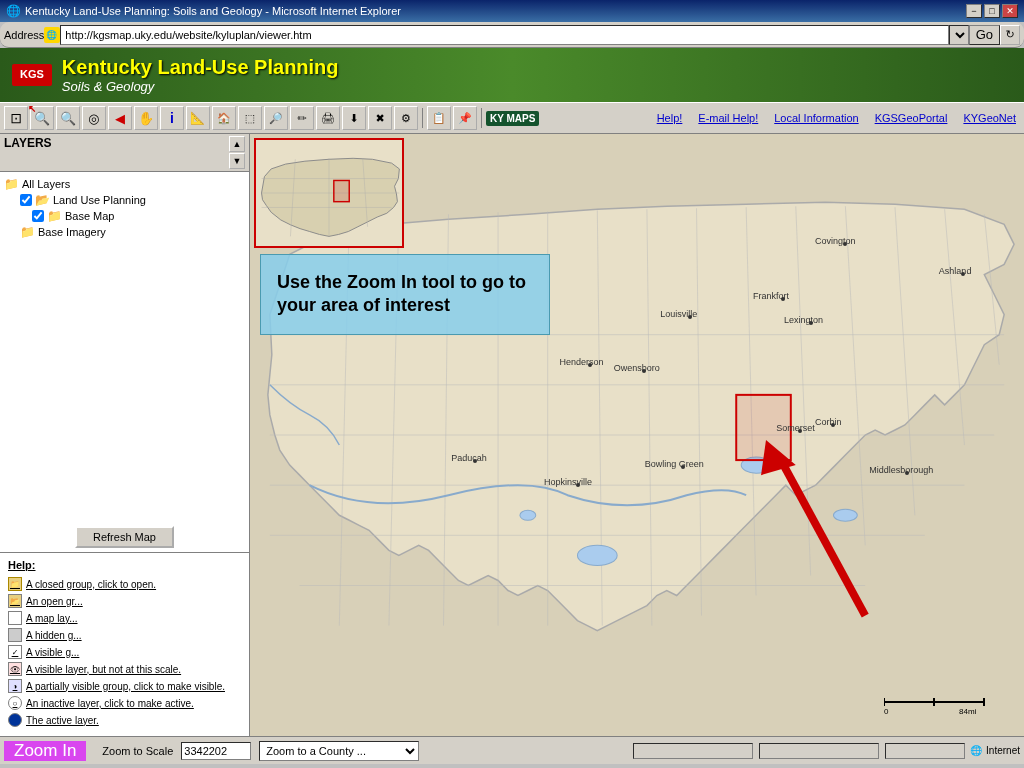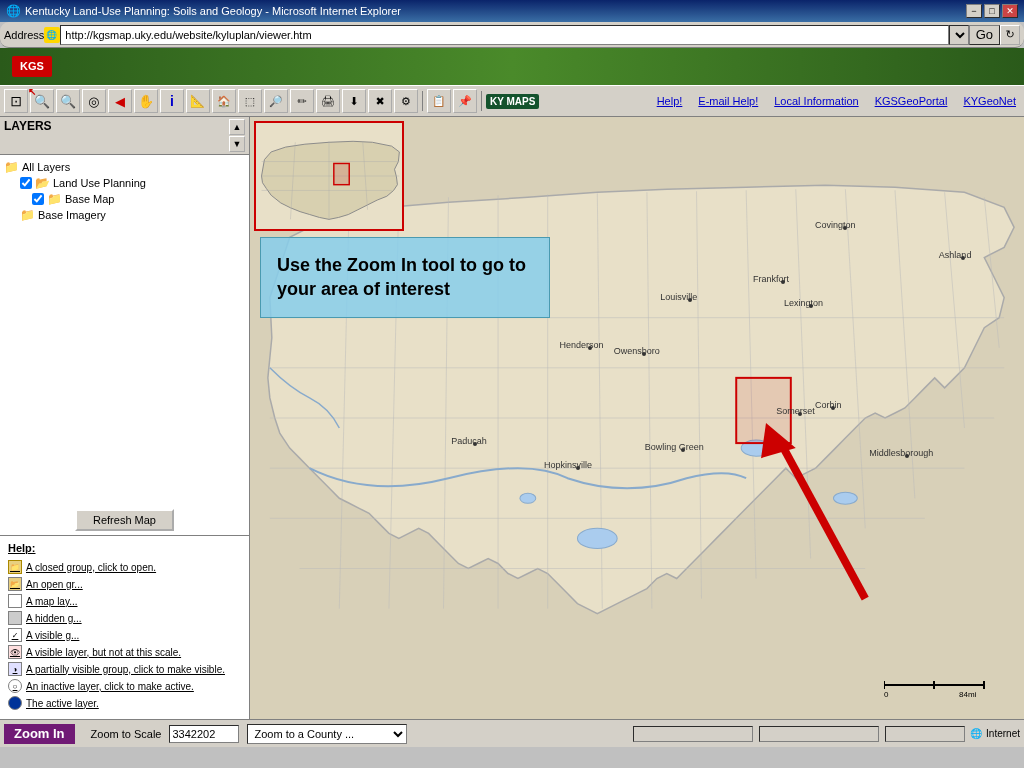--- a/index.html
+++ b/index.html
@@ -235,24 +235,24 @@
     .status-bar {
       background: #d4d0c8;
       border-top: 1px solid #808080;
       height: 28px;
       display: flex;
       align-items: center;
       padding: 0 4px;
       gap: 8px;
     }
     .status-left {
-      background: #701a75;
+      background: #d946ef;
       color: white;
-      font-weight: bold;
-      font-size: 13px;
+      font-weight: normal;
+      font-size: 17px;
       padding: 2px 10px;
       height: 20px;
       display: flex;
       align-items: center;
     }
     .zoom-scale-label { font-size: 11px; margin-left: 8px; }
     .zoom-scale-input {
       border: 1px inset #808080;
       background: white;
       height: 18px;
@@ -328,20 +328,24 @@
   <div class="addr-icon">🌐</div>
   <input class="address-input" type="text" value="http://kgsmap.uky.edu/website/kyluplan/viewer.htm" style="">
   <select style="width:20px;height:20px;border:1px inset #808080;background:#d4d0c8;"></select>
   <button class="go-btn">Go</button>
   <div style="width:20px;height:20px;background:#d4d0c8;border:1px outset #fff;display:flex;align-items:center;justify-content:center;cursor:pointer;">↻</div>
 </div>
 
 <div class="header-banner">
   <div class="header-logo">
     <div style="font-size:11px;">KGS</div>
+  </div>
+  <div class="header-title">
+    <h1>Kentucky Land-Use Planning</h1>
+    <h2>Soils &amp; Geology</h2>
   </div>
 </div>
 
 <div class="toolbar">
 
   <div class="toolbar-btn" title="Full Extent" style="font-size:14px;">⊡</div>
 
   <div class="toolbar-btn tb-zoom-in" title="Zoom In" style="position:relative;">
     <span style="color:#cc0000;font-size:13px;font-weight:bold;">🔍</span>
     <span style="position:absolute;top:-4px;left:-3px;color:#cc0000;font-size:10px;font-weight:bold;">↖</span>

